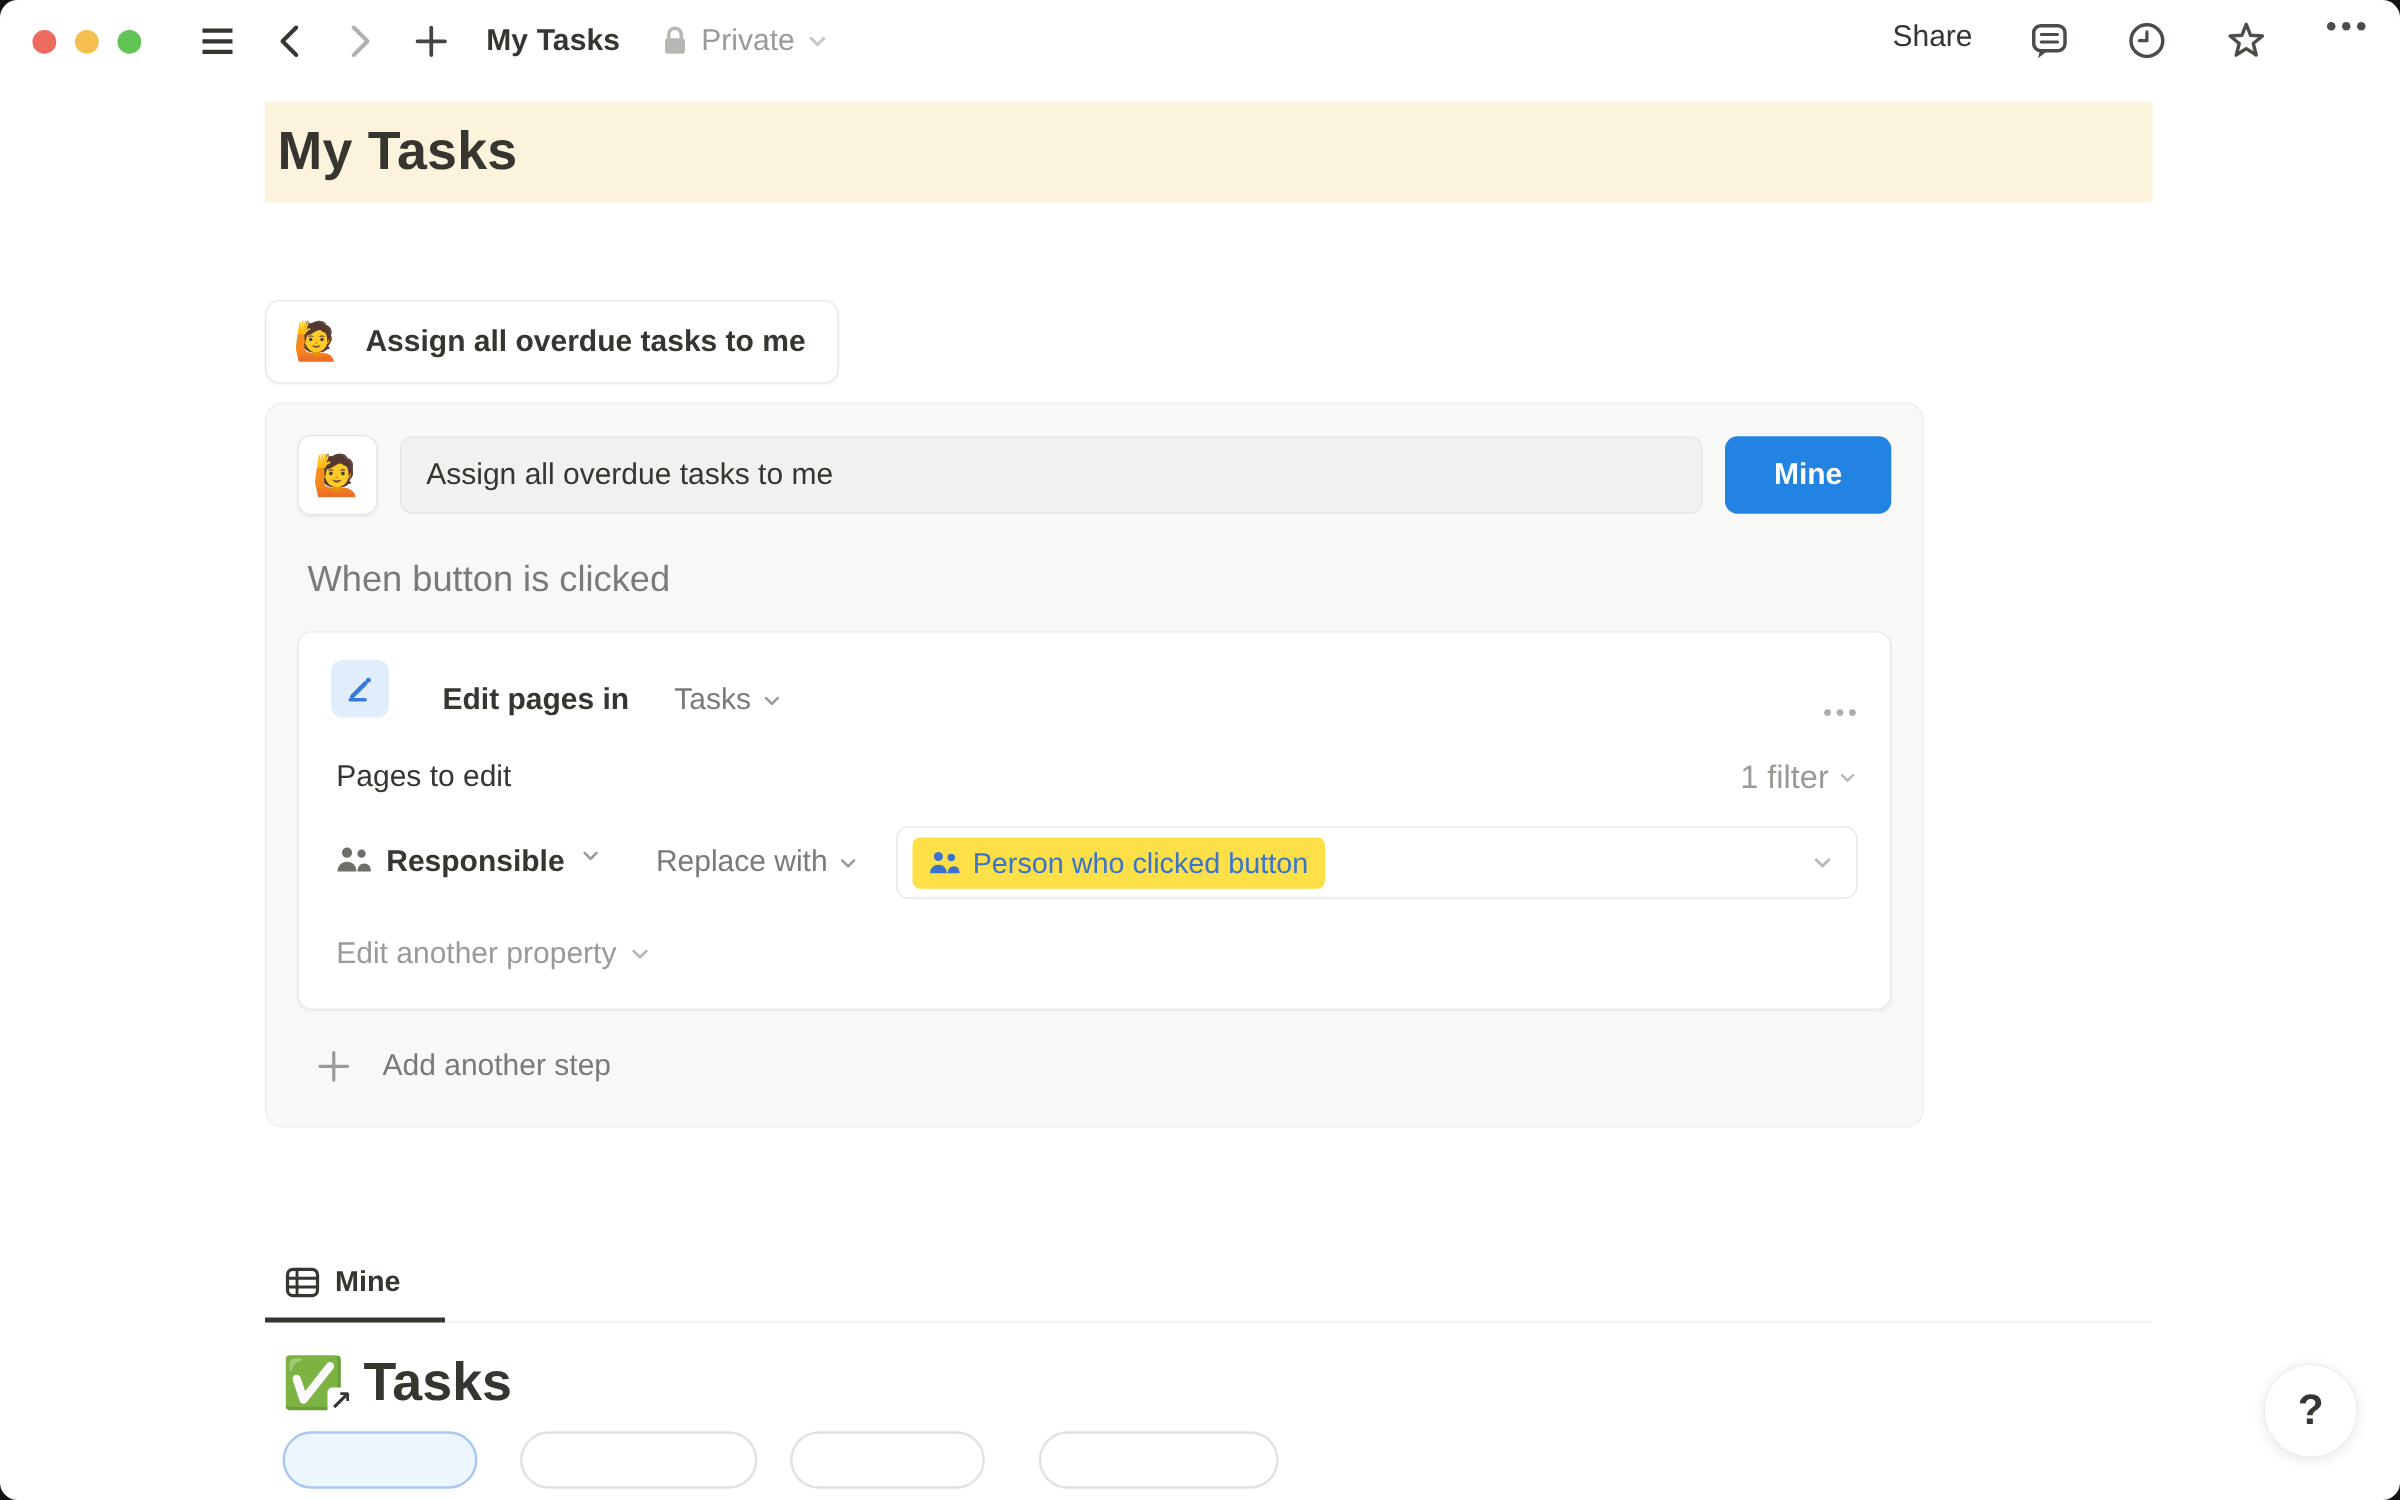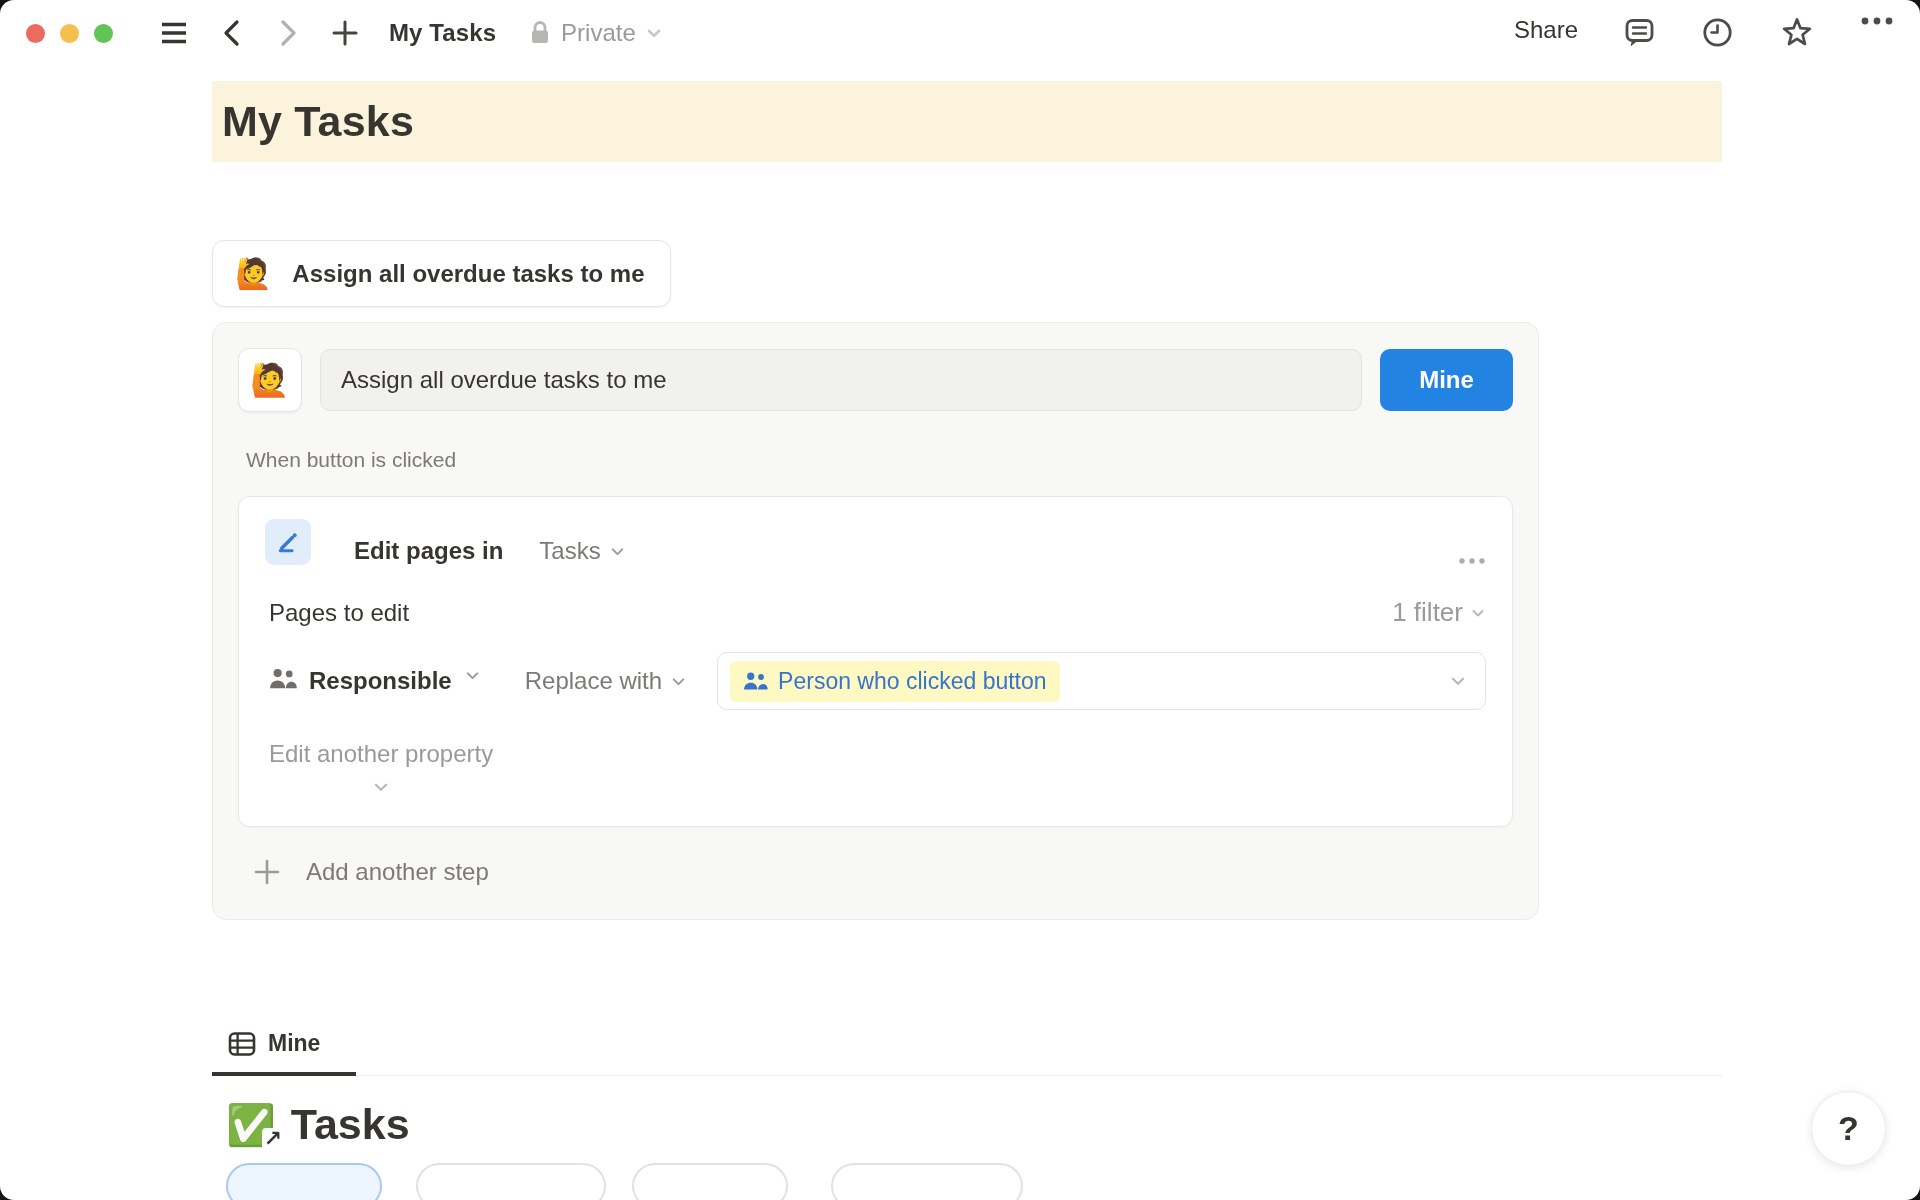--- a/index.html
+++ b/index.html
@@ -84,21 +84,21 @@
     font-family: inherit; font-size: 24px; color: #37352f;
     padding: 0 20px; outline: none;
   }
   .done-btn {
     width: 133px; height: 62px; flex: 0 0 133px;
     background: var(--accent, #2383e2); color: #fff;
     border: none; border-radius: 10px;
     font-family: inherit; font-size: 24px; font-weight: 600;
     cursor: pointer;
   }
-  .trigger-label { margin: 36px 0 0 8px; font-size: 21px; color: #7c7a76; }
+  .trigger-label { margin: 36px 0 0 8px; font-size: 29px; color: #7c7a76; }
 
   .step-card {
     margin-top: 24px;
     background: #fff; border: 1px solid #e8e8e6; border-radius: 12px;
     box-shadow: 0 1px 3px rgba(15,15,15,0.04);
     padding: 22px 26px 30px 26px;
   }
   .step-header { display: flex; align-items: flex-end; gap: 24px; }
   .step-icon-box {
     width: 46px; height: 46px; border-radius: 9px;
@@ -120,26 +120,26 @@
   .prop-op { display: flex; align-items: center; gap: 8px; margin-left: 44px; cursor: pointer; }
   .prop-op .t { font-size: 24px; color: #7c7a76; }
   .value-select {
     flex: 1; margin-left: 30px; height: 58px;
     border: 1px solid #e3e3e1; border-radius: 10px; background: #fff;
     display: flex; align-items: center; padding: 0 18px 0 12px;
     cursor: pointer;
   }
   .value-pill {
     display: inline-flex; align-items: center; gap: 10px;
-    background: #fef9c3; border-radius: 6px; padding: 7px 13px;
+    background: #fde047; border-radius: 6px; padding: 7px 13px;
   }
   .value-pill .t { font-size: 23px; color: #3873cd; }
   .value-select .chev { margin-left: auto; }
 
-  .add-prop { display: inline-flex; align-items: center; gap: 10px; margin-top: 30px; padding-left: 4px; cursor: pointer; flex-direction: column; }
+  .add-prop { display: inline-flex; align-items: center; gap: 10px; margin-top: 30px; padding-left: 4px; cursor: pointer; }
   .add-prop .t { font-size: 24px; color: #9b9a97; }
 
   .add-step { display: inline-flex; align-items: center; gap: 24px; margin: 30px 0 0 14px; cursor: pointer; }
   .add-step .t { font-size: 24px; color: #7c7a76; }
 
   
   .tabs-row { margin-top: 110px; border-bottom: 1px solid #ededeb; display: flex; }
   .tab {
     display: inline-flex; align-items: center; gap: 12px;
     padding: 0 36px 15px 16px;

